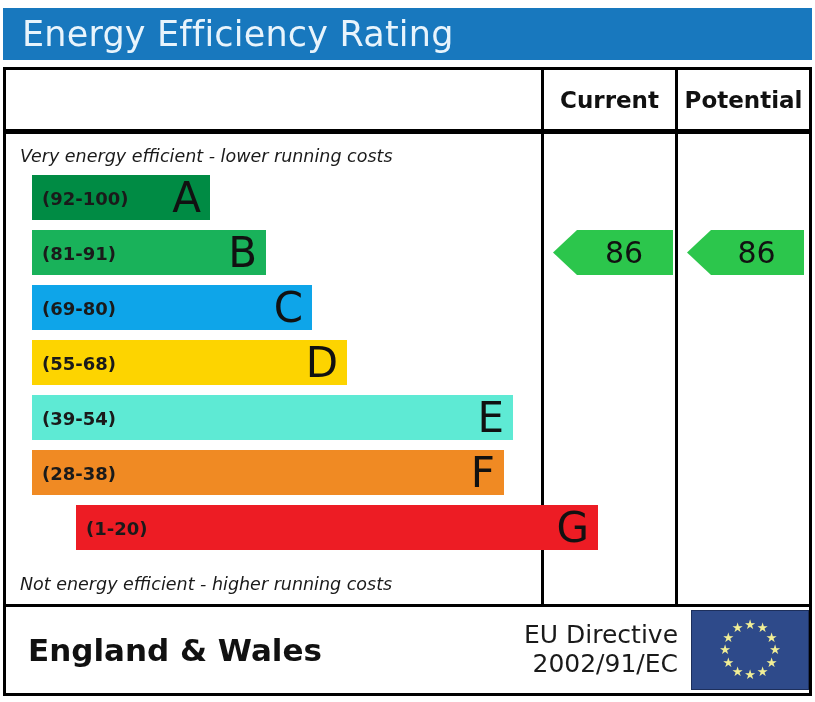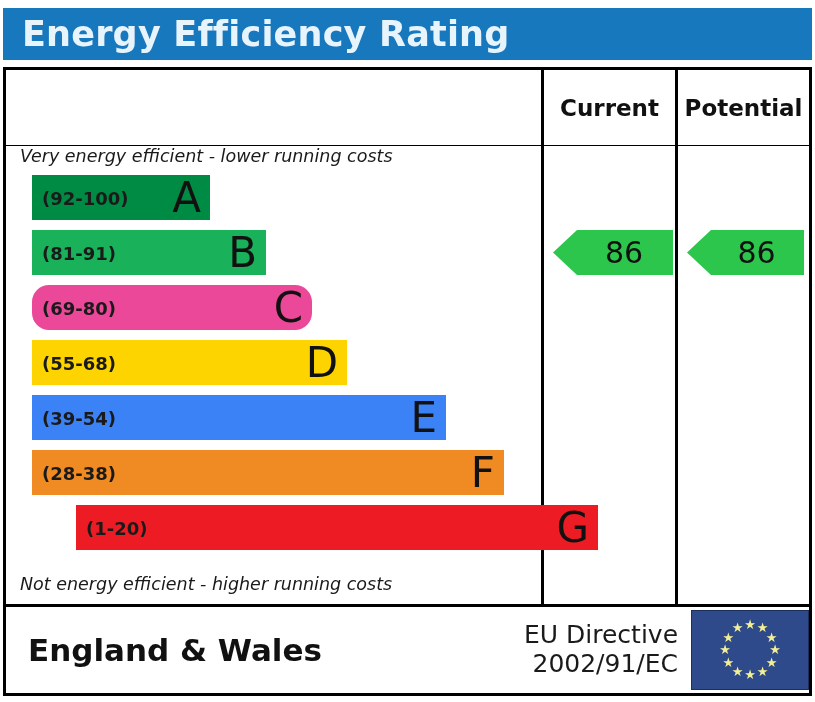--- a/index.html
+++ b/index.html
@@ -28,21 +28,21 @@
     background: #1878be;
     box-sizing: border-box;
   }
   .title-banner .title-text {
     position: absolute;
     left: 19px;
     top: 50%;
     transform: translateY(-50%);
     font-family: "DejaVu Sans", sans-serif;
     font-size: 35px;
-    font-weight: 700;
+    font-weight: 400;
     color: #e8f4fc;
     letter-spacing: 0.2px;
     white-space: nowrap;
   }
 
   
   .epc-table {
     position: absolute;
     left: 3px;
     top: 67px;
@@ -51,22 +51,22 @@
     border: 3px solid #000000;
     box-sizing: border-box;
   }
 
   
   .header-row {
     position: absolute;
     left: 0;
     top: 0;
     width: 100%;
-    height: 76px;
-    border-bottom: 1px solid #000000;
+    height: 64px;
+    border-bottom: 5px solid #000000;
     box-sizing: border-box;
   }
   .hdr-cell {
     position: absolute;
     top: 0;
     height: 100%;
     display: flex;
     align-items: center;
     justify-content: center;
     font-size: 23px;
@@ -251,29 +251,29 @@
 
       <div class="bars" id="bars-container">
           <div class="bar" style="top: 41px; width: 178px; background: rgb(0, 139, 68);">
             <span class="range">(92-100)</span>
             <span class="letter">A</span>
           </div>
           <div class="bar" style="top: 96px; width: 234px; background: rgb(25, 178, 90);">
             <span class="range">(81-91)</span>
             <span class="letter">B</span>
           </div>
-          <div class="bar" style="top: 151px; width: 280px; background: #ec4899; border-radius: 17px;">
+          <div class="bar" style="top: 151px; width: 280px; background: #0ea5e9;">
             <span class="range">(69-80)</span>
             <span class="letter">C</span>
           </div>
           <div class="bar" style="top: 206px; width: 315px; background: rgb(253, 212, 0);">
             <span class="range">(55-68)</span>
             <span class="letter">D</span>
           </div>
-          <div class="bar" style="top: 261px; width: 414px; background: #3b82f6;">
+          <div class="bar" style="top: 261px; width: 481px; background: #5eead4;">
             <span class="range">(39-54)</span>
             <span class="letter">E</span>
           </div>
           <div class="bar" style="top: 316px; width: 472px; background: rgb(240, 138, 35);">
             <span class="range">(28-38)</span>
             <span class="letter">F</span>
           </div>
           <div class="bar" style="top: 371px; width: 522px; background: rgb(237, 28, 36); margin-left: 44px;">
             <span class="range">(1-20)</span>
             <span class="letter">G</span>

